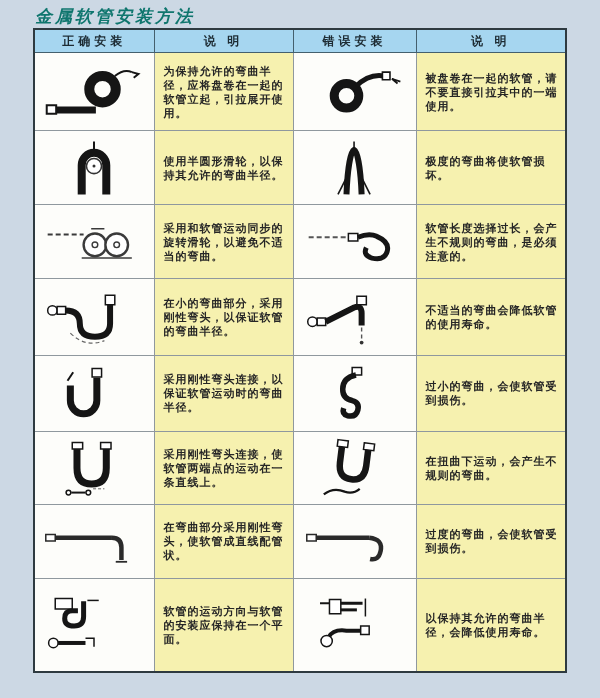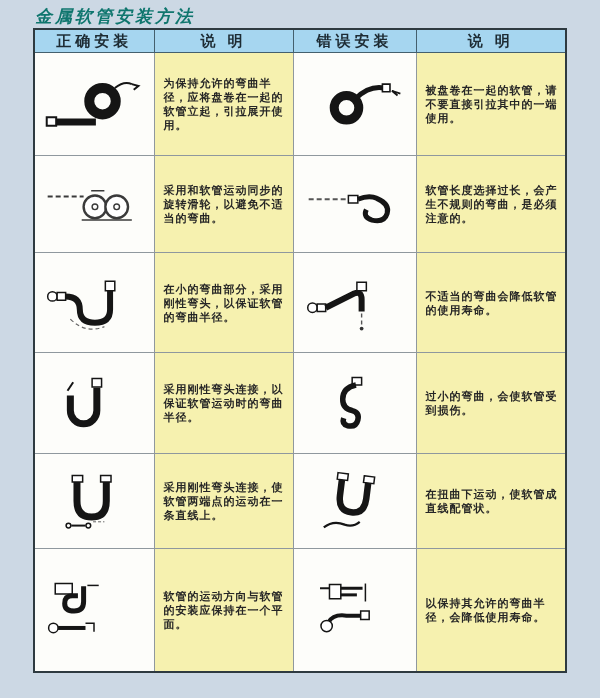--- a/index.html
+++ b/index.html
@@ -19,21 +19,21 @@
   table.install{
     position:absolute;left:33px;top:28px;
     width:532px;height:645px;
     border-collapse:collapse;table-layout:fixed;
     border:2px solid #2e3a40;
     background:#fdfdfa;
   }
   th{
     background:#a6d6f0;
     border:1px solid #44606e;
-    font-size:15px;font-weight:bold;color:#1d2b33;
+    font-size:12px;font-weight:bold;color:#1d2b33;
     letter-spacing:4px;text-align:center;
     height:22px;padding:0;
   }
   td{
     border:1px solid #8f989e;
     padding:0;vertical-align:middle;
   }
   td.img{
     background:#fdfdfa;text-align:center;
   }
@@ -84,20 +84,40 @@
           <svg class="fig" width="104" height="60" viewBox="0 0 110 60" fill="none" stroke="#151515">
             <circle cx="46" cy="34" r="13" stroke-width="9"></circle>
             <path d="M56 24 Q70 10 86 13" stroke-width="5"></path>
             <rect x="84" y="9" width="8" height="8" fill="#fff" stroke-width="1.6"></rect>
             <path d="M94 16 l9 3 m-9 -3 l6 5" stroke-width="1.8"></path>
           </svg>
         </td>
         <td class="desc">被盘卷在一起的软管，请不要直接引拉其中的一端使用。</td>
       </tr>
 
+      <tr style="height:68px">
+        <td class="img">
+          <svg class="fig" width="104" height="60" viewBox="0 0 110 60" fill="none" stroke="#151515">
+            <line x1="55" y1="2" x2="55" y2="11" stroke-width="2"></line>
+            <path d="M42 58 V27 A13 13 0 0 1 68 27 V58" stroke-width="8"></path>
+            <circle cx="55" cy="28" r="8" fill="#fff" stroke="#333" stroke-width="1.6"></circle>
+            <circle cx="55" cy="28" r="1.6" fill="#333" stroke="none"></circle>
+          </svg>
+        </td>
+        <td class="desc">使用半圆形滑轮，以保持其允许的弯曲半径。</td>
+        <td class="img">
+          <svg class="fig" width="104" height="60" viewBox="0 0 110 60" fill="none" stroke="#151515">
+            <line x1="54" y1="2" x2="54" y2="10" stroke-width="1.6"></line>
+            <path d="M46 58 C47 32 50 13 54 11 C58 13 61 32 62 58" stroke-width="6"></path>
+            <line x1="37" y1="58" x2="47" y2="38" stroke-width="1.6"></line>
+            <line x1="71" y1="58" x2="61" y2="38" stroke-width="1.6"></line>
+          </svg>
+        </td>
+        <td class="desc">极度的弯曲将使软管损坏。</td>
+      </tr>
 
       <tr style="height:68px">
         <td class="img">
           <svg class="fig" width="104" height="60" viewBox="0 0 110 60" fill="none" stroke="#3a3a3a">
             <path d="M6 22 H44" stroke-width="2" stroke-dasharray="5 3"></path>
             <path d="M52 16 H66" stroke-width="1.5"></path>
             <circle cx="56" cy="33" r="12" fill="#fff" stroke-width="2.4"></circle>
             <circle cx="56" cy="33" r="3" stroke-width="1.4"></circle>
             <circle cx="79" cy="33" r="12" fill="#fff" stroke-width="2.4"></circle>
             <circle cx="79" cy="33" r="3" stroke-width="1.4"></circle>
@@ -173,23 +193,42 @@
         <td class="img">
           <svg class="fig" width="104" height="60" viewBox="0 0 110 60" fill="none" stroke="#151515">
             <g transform="rotate(7 52 26)">
               <rect x="34" y="2" width="11" height="7" fill="#fff" stroke-width="1.5"></rect>
               <rect x="62" y="2" width="11" height="7" fill="#fff" stroke-width="1.5"></rect>
               <path d="M39 9 V26 Q39 42 53 42 Q67 42 67 26 V9" stroke-width="6.5"></path>
             </g>
             <path d="M22 58 q10 -8 22 -3 q9 3 16 -3" stroke-width="2.2"></path>
           </svg>
         </td>
-        <td class="desc">在扭曲下运动，使软管成直线配管状。</td>
-      </tr>
-
+        <td class="desc">在扭曲下运动，会产生不规则的弯曲。</td>
+      </tr>
+
+      <tr style="height:68px">
+        <td class="img">
+          <svg class="fig" width="104" height="60" viewBox="0 0 110 60" fill="none" stroke="#2a2a2a">
+            <rect x="4" y="23" width="10" height="7" fill="#fff" stroke-width="1.5"></rect>
+            <line x1="14" y1="26.5" x2="74" y2="26.5" stroke-width="4.5"></line>
+            <path d="M74 26.5 Q84 26.5 84 37 V50" stroke-width="4.5"></path>
+            <line x1="78" y1="52" x2="90" y2="52" stroke-width="1.8"></line>
+          </svg>
+        </td>
+        <td class="desc">在弯曲部分采用刚性弯头，使软管成直线配管状。</td>
+        <td class="img">
+          <svg class="fig" width="104" height="60" viewBox="0 0 110 60" fill="none" stroke="#2a2a2a">
+            <rect x="4" y="23" width="10" height="7" fill="#fff" stroke-width="1.5"></rect>
+            <line x1="14" y1="26.5" x2="70" y2="26.5" stroke-width="4.5"></line>
+            <path d="M70 26.5 Q85 28 82 41 Q80 51 71 49" stroke-width="4.5"></path>
+          </svg>
+        </td>
+        <td class="desc">过度的弯曲，会使软管受到损伤。</td>
+      </tr>
 
 
       <tr style="height:86px">
         <td class="img">
           <svg class="fig" width="104" height="66" viewBox="0 0 110 66" fill="none" stroke="#151515">
             <rect x="14" y="5" width="18" height="11" fill="#fff" stroke-width="1.5"></rect>
             <path d="M48 7 h12" stroke-width="1.5"></path>
             <path d="M44 8 V24 Q44 34 34 34 Q24 34 24 26 Q24 18 32 18 H38" stroke-width="5"></path>
             <circle cx="12" cy="52" r="5" fill="#fff" stroke-width="1.5"></circle>
             <line x1="17" y1="52" x2="46" y2="52" stroke-width="4"></line>

